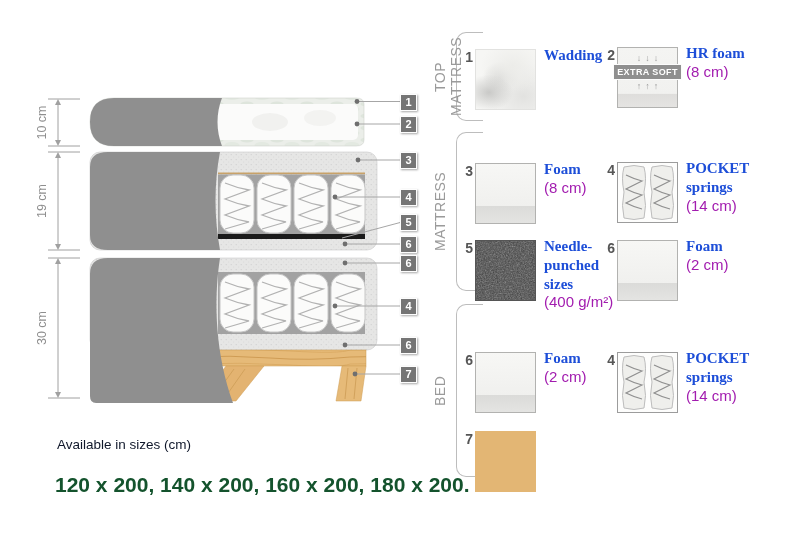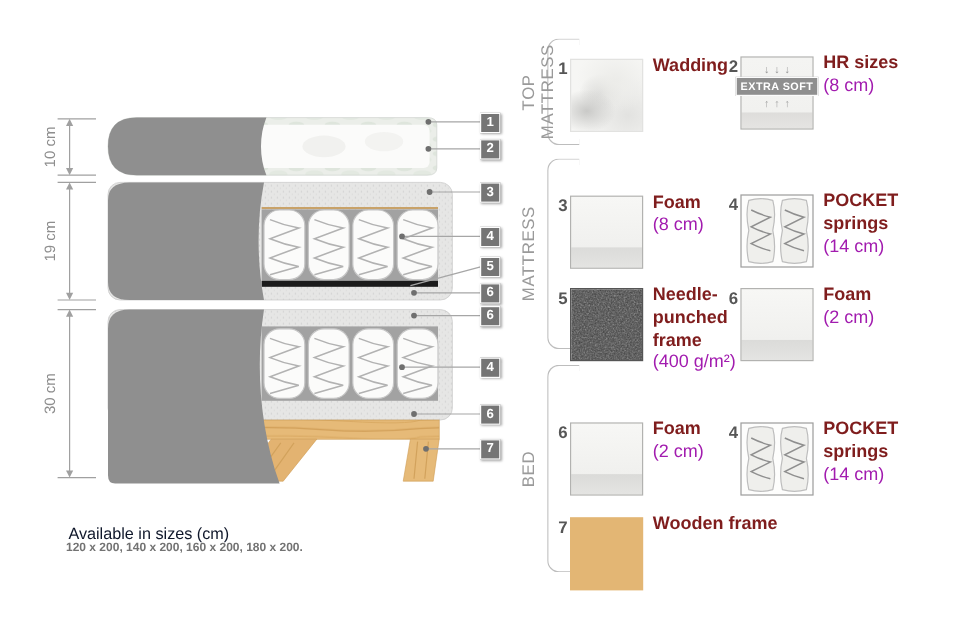--- a/index.html
+++ b/index.html
@@ -16,21 +16,21 @@
   
   .bracket{position:absolute;left:456px;width:27px;border:1.5px solid #bdbdbd;border-right:none;
            border-radius:10px 0 0 10px;}
   .vlabel{position:absolute;left:432px;width:20px;color:#9a9a9a;font-size:14px;letter-spacing:.5px;
           writing-mode:vertical-rl;transform:rotate(180deg);text-align:center;}
   .item{position:absolute;width:200px;}
   .num{position:absolute;left:-14px;top:0;width:12px;text-align:right;
        font-size:14px;font-weight:bold;color:#565656;}
   .sw{position:absolute;left:0;top:0;width:61px;height:61px;}
   .lbl{position:absolute;left:69px;top:-3px;width:78px;font-size:15px;line-height:1.25;color:#222;}
-  .lbl .nm{display:block;font-weight:bold;color:#7f1d1d;}
+  .lbl .nm{display:block;font-weight:bold;color:#1d4ed8;font-family:Liberation Serif, serif;}
   .lbl .sz{display:block;font-weight:normal;color:#a21caf;}
   .lbl.wide{width:130px;}
 
   .sw-wadding{border:1px solid #e2e2e0;
     background:
       radial-gradient(40px 30px at 22% 72%, #c9c9c7 0%, rgba(201,201,199,0) 60%),
       radial-gradient(46px 38px at 62% 28%, #ecece9 0%, rgba(236,236,233,0) 70%),
       radial-gradient(56px 48px at 80% 78%, #e2e2e0 0%, rgba(226,226,224,0) 70%),
       radial-gradient(28px 24px at 42% 46%, #d5d5d3 0%, rgba(213,213,211,0) 65%),
       #f6f6f4;}
@@ -45,21 +45,21 @@
   .sw-springs{border:1px solid #9c9c9c;background:#fdfdfc;}
   .sw-felt{border:1px solid #555;}
   .sw-wood{background:
       repeating-linear-gradient(178deg, rgba(186,130,48,.28) 0 1.5px, rgba(186,130,48,0) 1.5px 8px),
       radial-gradient(50px 18px at 35% 25%, rgba(247,217,160,.8) 0%, rgba(247,217,160,0) 70%),
       linear-gradient(180deg,#e9c habt 0%,#e2b270 100%);
     background-color:#e3b674;}
 
   
   .sizes-title{position:absolute;left:57px;top:437px;font-size:13.5px;color:#0f172a;}
-  .sizes-list{position:absolute;left:55px;top:451px;font-size:10px;font-weight:bold;color:#737373;}
+  .sizes-list{position:absolute;left:55px;top:473px;font-size:21px;font-weight:bold;color:#14532d;}
 </style>
 </head>
 <body>
 
 <div class="canvas">
 
   <svg class="diagram-svg" viewBox="0 0 372 330">
     <defs>
       <pattern id="speck" width="5" height="5" patternUnits="userSpaceOnUse">
         <rect width="5" height="5" fill="#e6e6e5"></rect>
@@ -194,21 +194,21 @@
       </div>
   </div>
   <div class="item" style="left:617px;top:47px">
     <span class="num">2</span>
     <div class="sw sw-hrfoam">
       <span class="arrows">↓↓↓</span>
       <span class="soft-badge">EXTRA SOFT</span>
       <span class="arrows">↑↑↑</span>
     </div>
     <div class="lbl">
-        <span class="nm">HR sizes</span>
+        <span class="nm">HR foam</span>
         <span class="sz">(8 cm)</span>
       </div>
   </div>
 
   <div class="item" style="left:475px;top:163px">
     <span class="num">3</span>
     <div class="sw sw-foam"></div>
     <div class="lbl">
         <span class="nm">Foam</span>
         <span class="sz">(8 cm)</span>
@@ -243,21 +243,21 @@
             <feTurbulence type="fractalNoise" baseFrequency="0.75" numOctaves="4" seed="8" stitchTiles="stitch"></feTurbulence>
             <feColorMatrix type="saturate" values="0"></feColorMatrix>
           </filter>
         </defs>
         <rect width="59" height="59" fill="#4a4a4a"></rect>
         <rect width="59" height="59" filter="url(#feltNoise)" opacity="0.85"></rect>
         <rect width="59" height="59" fill="rgba(30,30,30,0.25)"></rect>
       </svg>
     </div>
     <div class="lbl">
-        <span class="nm">Needle-punched frame</span>
+        <span class="nm">Needle-punched sizes</span>
         <span class="sz">(400 g/m²)</span>
       </div>
   </div>
   <div class="item" style="left:617px;top:240px">
     <span class="num">6</span>
     <div class="sw sw-foam"></div>
     <div class="lbl">
         <span class="nm">Foam</span>
         <span class="sz">(2 cm)</span>
       </div>
@@ -288,20 +288,19 @@
     <div class="lbl">
         <span class="nm">POCKET springs</span>
         <span class="sz">(14 cm)</span>
       </div>
   </div>
 
   <div class="item" style="left:475px;top:431px">
     <span class="num">7</span>
     <div class="sw sw-wood"></div>
     <div class="lbl wide">
-        <span class="nm">Wooden frame</span>
       </div>
   </div>
 
   <div class="sizes-title">Available in sizes (cm)</div>
   <div class="sizes-list">120 x 200, 140 x 200, 160 x 200, 180 x 200.</div>
 
 </div>
 
 </body></html>

